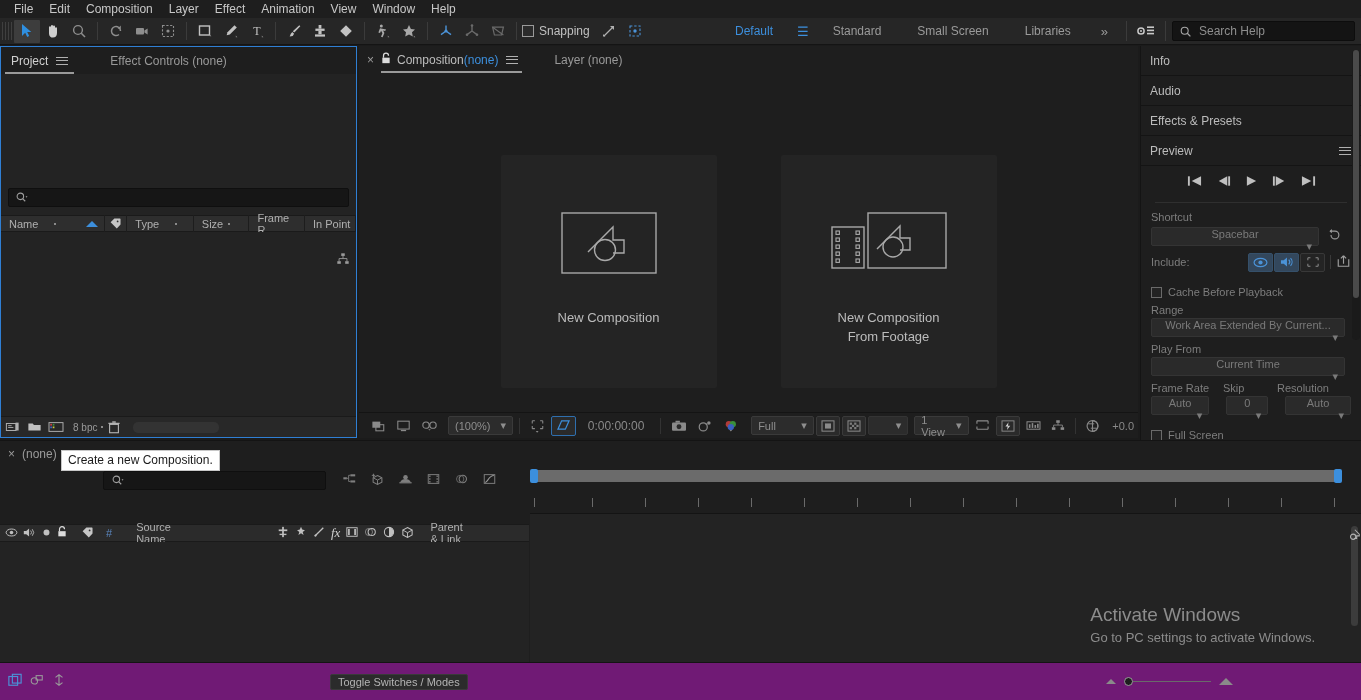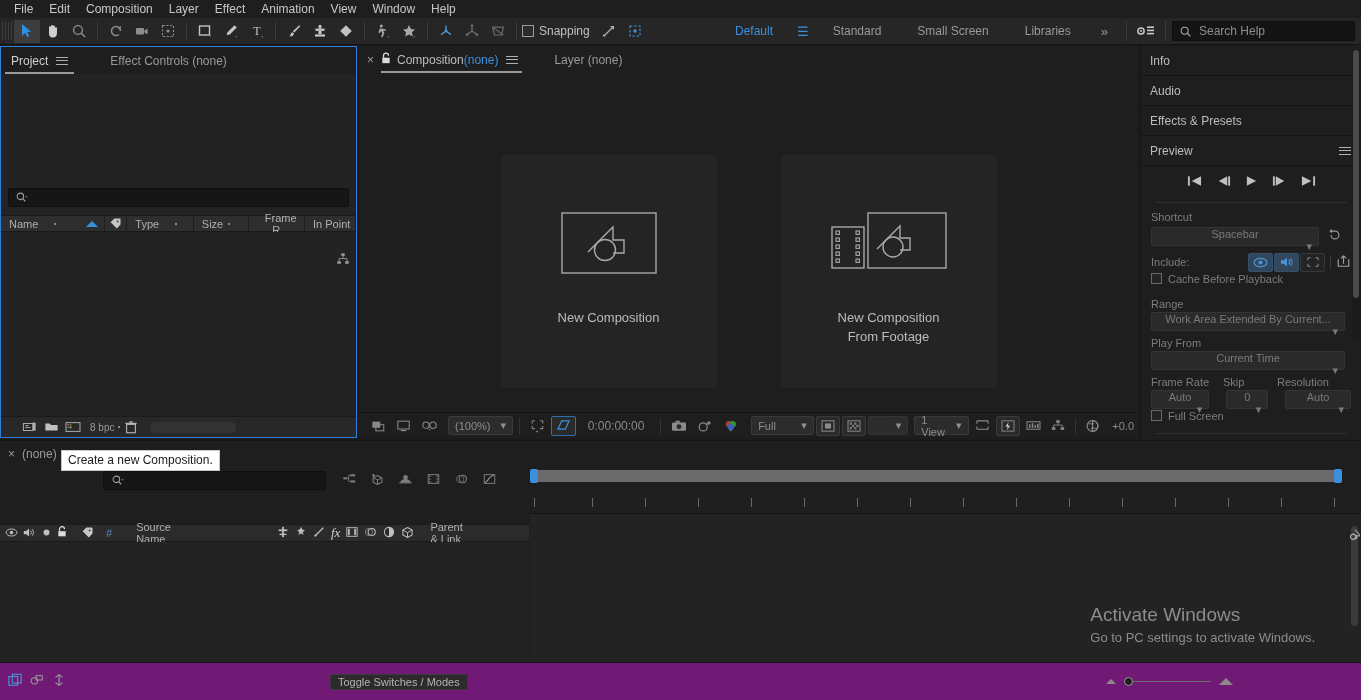--- a/index.html
+++ b/index.html
@@ -82,21 +82,21 @@
     position:absolute; left:0; top:141px; right:0; height:17px;
     background:#2e2e2e; border-top:1px solid #1a1a1a; border-bottom:1px solid #1a1a1a;
     display:flex; align-items:center; font-size:11px; color:#b0b0b0;
   }
   .ch{ display:flex;align-items:center;height:17px;border-right:1px solid #1d1d1d;padding-left:8px;position:relative;}
   .ch .dot{ position:absolute; right:5px; width:2px;height:2px;background:#8a8a8a;}
   .sorttri{ width:0;height:0;border-left:6px solid transparent;border-right:6px solid transparent;border-bottom:6px solid #3c8fdd;margin-left:auto;margin-right:6px;}
   .projlist{ position:absolute; left:0; top:158px; right:0; bottom:22px; background:#232323;}
   .projfooter{
     position:absolute; left:0; bottom:0; right:0; height:21px; background:#282828;
-    display:flex; align-items:center; border-top:1px solid #1a1a1a; padding-left:17px;
+    display:flex; align-items:center; border-top:1px solid #1a1a1a; padding-left:0;
   }
   .fbtn{ width:22px;height:19px;display:flex;align-items:center;justify-content:center;}
   .bpc{ font-size:10px;color:#9a9a9a;padding:0 6px;position:relative;}
   .bpc .dot{position:absolute;right:0;bottom:5px;width:2px;height:2px;background:#8a8a8a;}
   .fbar{ width:86px;height:11px;background:#333;border-radius:5px;margin-left:8px;}
 
   
   .comp{
     position:absolute; left:359px; top:46px; width:779px; height:392px; background:#1e1e1e;
   }
@@ -142,21 +142,21 @@
   .prevbody{ padding:0 10px; }
   .transport{ height:28px;display:flex;align-items:center;justify-content:center;gap:14px;margin-top:2px;}
   .divline{ height:1px;background:#2f2f2f;margin:6px 4px 0 4px;}
   .prow{ display:flex;align-items:center;height:20px;font-size:11px;color:#7d7d7d;margin-top:4px;}
   .plabel{ color:#7d7d7d;font-size:11px; }
   .pselect{
     height:19px;background:#2a2a2a;border:1px solid #343434;border-radius:2px;
     display:flex;align-items:center;padding:0 6px;color:#7a7a7a;font-size:11px;flex-direction:column;
   }
   .pselect .cv{margin-left:auto;padding-left:8px;}
-  .ckrow{ display:flex;align-items:flex-start;height:19px;margin-top:1px;}
+  .ckrow{ display:flex;align-items:flex-end;height:19px;margin-top:7px;}
   .ckbox{ width:11px;height:11px;border:1px solid #6a6a6a;margin-right:6px;background:#232323;}
   .incbtn{ width:25px;height:19px;border:1px solid #35506a;background:#2b3642;display:flex;align-items:center;justify-content:center;border-radius:2px;}
   .incbtn.on{ background:#33475c; }
   .scrollbar{
     position:absolute; right:1px; top:4px; width:8px; height:290px; background:#1a1a1a;border-radius:4px;
   }
   .scrollbar i{ position:absolute;left:1px;top:0;width:6px;height:248px;background:#4a4a4a;border-radius:3px;display:block;}
 
   
   .timeline{
@@ -414,21 +414,21 @@
             </svg>
         </div>
         <div class="ch" style="width:72px;">
           <span>Type</span>
             <span class="dot" style="right:16px;"></span>
         </div>
         <div class="ch" style="width:60px;">
           <span>Size</span>
             <span class="dot" style="right:18px;"></span>
         </div>
-        <div class="ch" style="width:60px;text-align:center;">
+        <div class="ch" style="width:60px;">
           <span>Frame R...</span>
         </div>
         <div class="ch" style="width:55px;">
           <span>In Point</span>
         </div>
       </div>
 
       <div class="projlist">
         <div style="position:absolute;right:6px;top:20px;">
           <svg width="14" height="14" viewBox="0 0 16 16">

